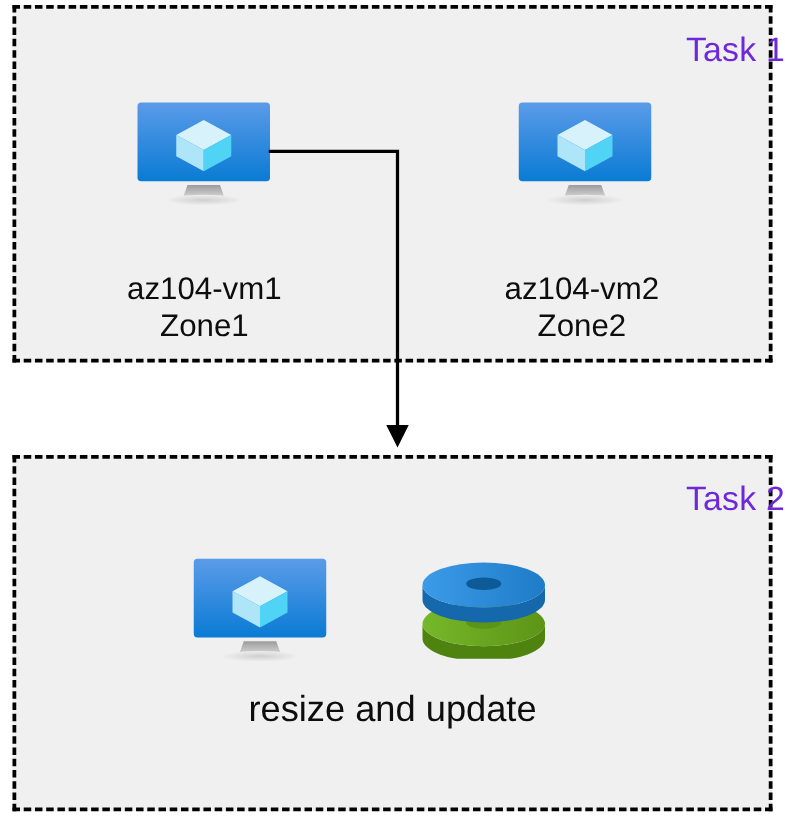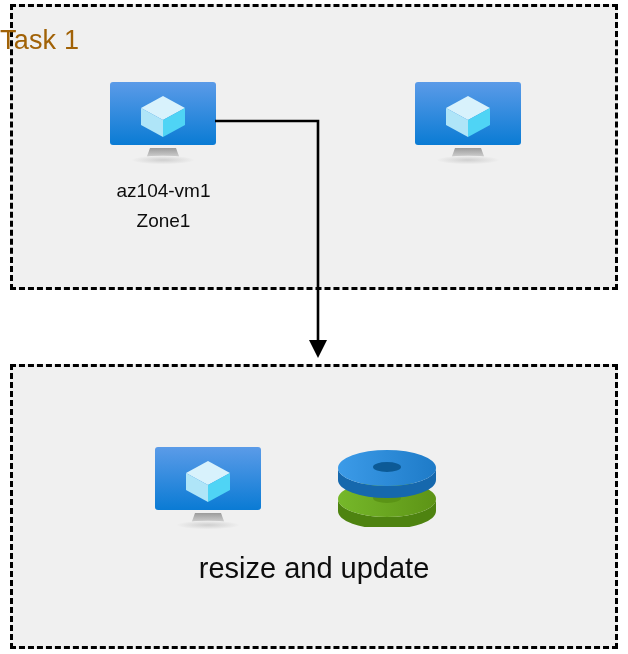--- a/index.html
+++ b/index.html
@@ -39,38 +39,39 @@
     left: 10px;
     top: 364px;
     width: 608px;
     height: 285px;
   }
 
   .task-title {
     position: absolute;
     left: 0;
     width: 100%;
-    text-align: left;
-    color: #a16207;
+    text-align: right;
+    color: #6d28d9;
     font-size: 27px;
     line-height: 32px;
     letter-spacing: 0.2px;
     white-space: nowrap;
   }
   #task1-title { top: 24px; }
   #task2-title { top: 383px; }
 
   
   .node-label {
     position: absolute;
     text-align: center;
     color: #0d0d0d;
-    font-size: 19px;
+    font-size: 25px;
     line-height: 30px;
     white-space: pre-line;
+    margin-top: 40px;
   }
   #vm1-label { left: 56px;  top: 176px; width: 215px; }
   #vm2-label { left: 358px; top: 176px; width: 215px; }
 
   #task2-caption {
     position: absolute;
     left: 114px;
     top: 553px;
     width: 400px;
     text-align: center;
@@ -167,28 +168,31 @@
       <path d="M42 68 L68 68 L72 79 L38 79 Z" fill="url(#stand2)"></path>
       <ellipse cx="55" cy="80" rx="31" ry="4.2" fill="url(#base2)"></ellipse>
       <g>
         <polygon points="55,16 77,28 55,40 33,28" fill="#D8F2FC"></polygon>
         <polygon points="33,28 55,40 55,57 33,45" fill="#AFE5F8"></polygon>
         <polygon points="55,40 77,28 77,45 55,57" fill="#4FD4F5"></polygon>
       </g>
     </svg>
   </div>
 
+  <div class="node-label" id="vm2-label">az104-vm2
+Zone2</div>
 
   <svg id="connector-arrow" viewBox="0 0 628 654" width="628" height="654">
     <path d="M215 121 L318 121 L318 345" fill="none" stroke="#000000" stroke-width="2.6"></path>
     <polygon points="318,358 309,340 327,340" fill="#000000"></polygon>
   </svg>
 
   <div class="task-box" id="task2-box"></div>
 
+  <div class="task-title" id="task2-title">Task 2</div>
 
   <div class="vm-icon" id="vm3-icon">
     <svg viewBox="0 0 110 84" width="110" height="84" aria-hidden="true">
       <defs>
         <linearGradient id="scr3" x1="0" y1="0" x2="0" y2="1">
           <stop offset="0" stop-color="#5B9BE8"></stop>
           <stop offset="1" stop-color="#0A7BD4"></stop>
         </linearGradient>
         <linearGradient id="stand3" x1="0" y1="0" x2="0" y2="1">
           <stop offset="0" stop-color="#9B9B9B"></stop>

